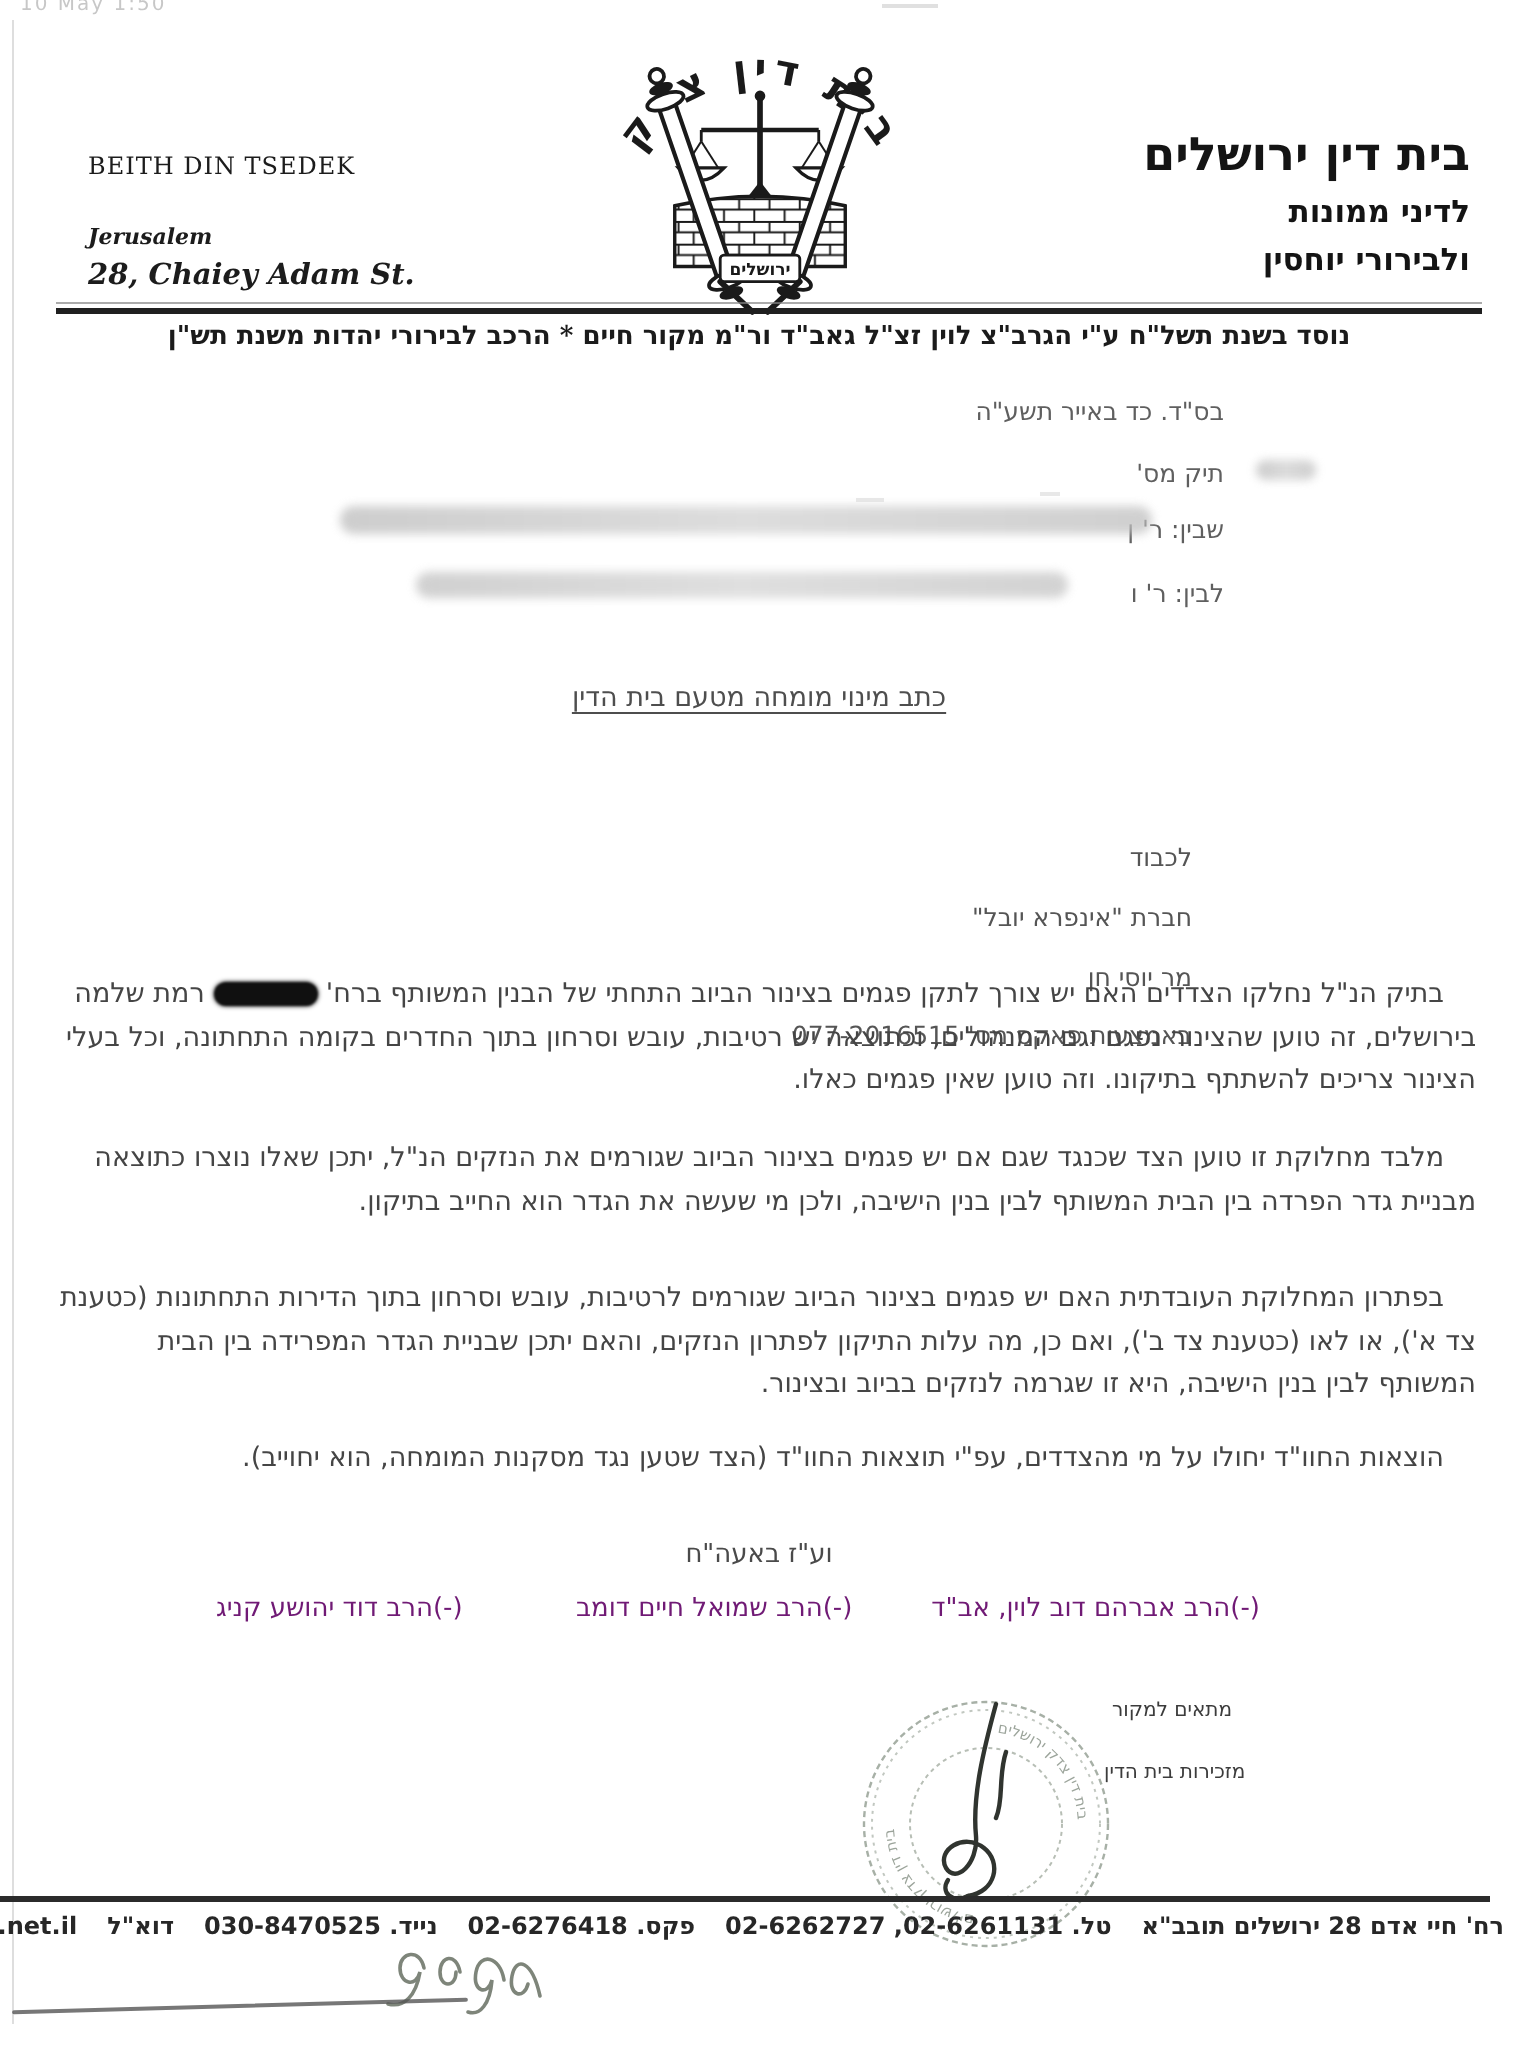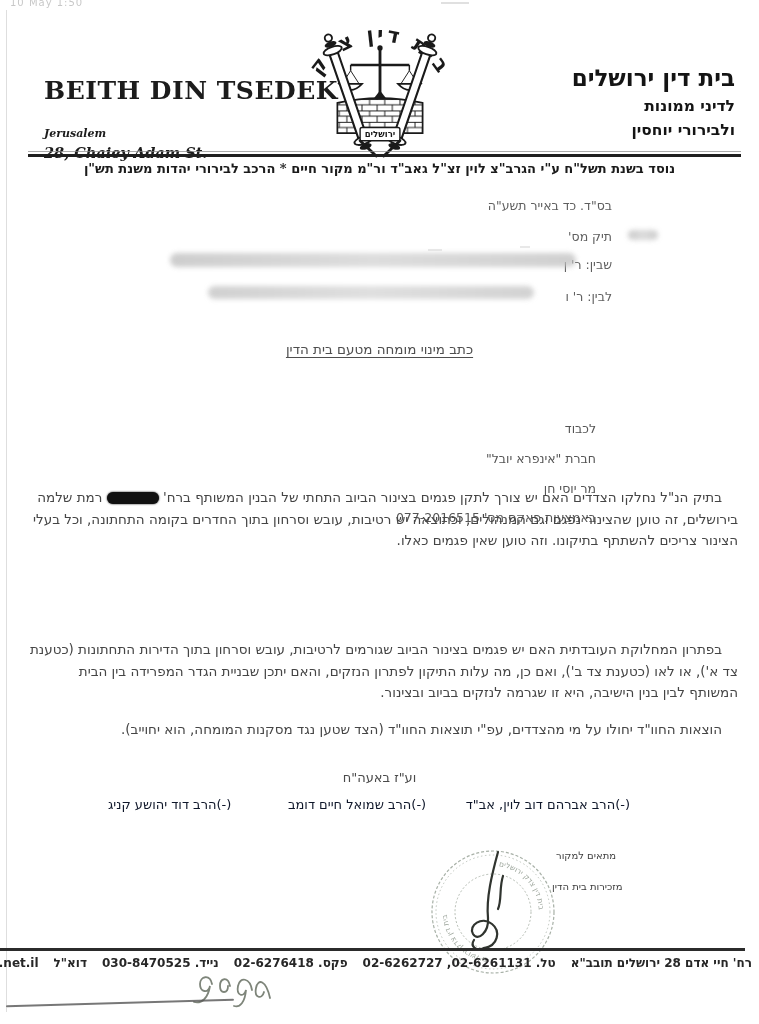--- a/index.html
+++ b/index.html
@@ -8,21 +8,21 @@
     margin:0 auto;overflow:hidden;
     font-family:"DejaVu Sans", sans-serif;color:#474747;
   }
   .abs{position:absolute;}
   
   .fax-header{left:10px;top:-3px;font-size:10px;color:#9a9a9a;opacity:.55;letter-spacing:1px;}
   .scan-edge{left:6px;top:10px;width:1px;height:1002px;background:#b5b5b5;opacity:.45;}
   .tr-dash{left:441px;top:2px;width:28px;height:2px;background:#e0e0e0;}
   
   .lh-en{left:44px;top:76px;color:#1c1c1c;font-family:"DejaVu Serif","Liberation Serif",serif;}
-  .lh-en .name{font-size:25px;font-weight:bold;letter-spacing:.5px;}
+  .lh-en .name{font-size:12px;font-weight:normal;letter-spacing:.5px;}
   .lh-en .city{font-size:11px;font-weight:bold;font-style:italic;margin-top:22px;}
   .lh-en .street{font-size:14.5px;font-weight:bold;font-style:italic;margin-top:4px;}
   .lh-he{right:24px;top:64px;text-align:right;direction:rtl;color:#141414;
          font-family:"DejaVu Serif","DejaVu Sans",serif;}
   .lh-he .l1{font-size:23px;font-weight:bold;}
   .lh-he .l2,.lh-he .l3{font-size:15.5px;font-weight:bold;margin-top:5px;}
   .logo{left:290px;top:8px;}
   .rule-thin{left:28px;width:713px;top:151px;height:1px;background:#888;opacity:.7;}
   .rule-thick{left:28px;width:713px;top:154px;height:2.5px;background:#1f1f1f;}
   .subtitle{left:0;top:161px;width:100%;text-align:center;direction:rtl;
@@ -35,21 +35,21 @@
   .doc-title{left:0;right:0;top:341px;margin:auto;width:fit-content;direction:rtl;
              font-size:13.5px;color:#4e4e4e;text-decoration:underline;text-underline-offset:3px;}
   
   .addr-line{right:163px;direction:rtl;font-size:12.5px;color:#555;margin-top:44px;}
   
   .body-par{left:26px;width:712px;direction:rtl;text-align:right;margin:0;
             font-size:13.5px;line-height:21.5px;color:#454545;text-indent:16px;}
   .redact{display:inline-block;width:52px;height:12px;background:#101010;
           border-radius:6px;vertical-align:middle;box-shadow:0 0 2px #000;filter:blur(.4px);}
   .closing{left:0;width:100%;top:770px;text-align:center;direction:rtl;font-size:13px;color:#4a4a4a;}
-  .sig{top:797px;direction:rtl;font-size:13px;color:#0f172a;white-space:nowrap;}
+  .sig{top:797px;direction:rtl;font-size:13px;color:#701a75;white-space:nowrap;}
   .cert{direction:rtl;font-size:10px;color:#3c3c3c;z-index:3;}
   
   .footer-rule{left:0;top:948px;width:745px;height:2.5px;background:#2b2b2b;}
   .footer{left:8px;top:956px;width:744px;display:flex;direction:rtl;gap:15px;
           font-size:12px;font-weight:bold;color:#272727;white-space:nowrap;}
   .pen-line{left:6px;top:1002px;width:228px;height:2px;background:#555;opacity:.8;
             border-radius:1px;transform:rotate(-1.6deg);}
   .smudge{background:#d8d8d8;opacity:.6;height:1.5px;}
 </style>
 </head>
@@ -146,20 +146,21 @@
   <div class="abs smudge" style="left:520px;top:246px;width:10px"></div>
 
   <div class="abs doc-title">כתב מינוי מומחה מטעם בית הדין</div>
 
   <div class="abs addr-line" style="top:377px">לכבוד</div>
   <div class="abs addr-line" style="top:407px">חברת "אינפרא יובל"</div>
   <div class="abs addr-line" style="top:437px">מר יוסי חן</div>
   <div class="abs addr-line" style="top:466px">באמצעות פאקס מס' 077-2016515</div>
 
   <p class="abs body-par" style="top:487px"><span>בתיק הנ"ל נחלקו הצדדים האם יש צורך לתקן פגמים בצינור הביוב התחתי של הבנין המשותף ברח'</span> <span class="redact"></span> <span>רמת שלמה בירושלים, זה טוען שהצינור נפגם וגם המנהולים, וכתוצאה יש רטיבות, עובש וסרחון בתוך החדרים בקומה התחתונה, וכל בעלי הצינור צריכים להשתתף בתיקונו. וזה טוען שאין פגמים כאלו.</span></p>
+  <p class="abs body-par" style="top:569px">מלבד מחלוקת זו טוען הצד שכנגד שגם אם יש פגמים בצינור הביוב שגורמים את הנזקים הנ"ל, יתכן שאלו נוצרו כתוצאה מבניית גדר הפרדה בין הבית המשותף לבין בנין הישיבה, ולכן מי שעשה את הגדר הוא החייב בתיקון.</p>
   <p class="abs body-par" style="top:639px">בפתרון המחלוקת העובדתית האם יש פגמים בצינור הביוב שגורמים לרטיבות, עובש וסרחון בתוך הדירות התחתונות (כטענת צד א'), או לאו (כטענת צד ב'), ואם כן, מה עלות התיקון לפתרון הנזקים, והאם יתכן שבניית הגדר המפרידה בין הבית המשותף לבין בנין הישיבה, היא זו שגרמה לנזקים בביוב ובצינור.</p>
   <p class="abs body-par" style="top:719px">הוצאות החוו"ד יחולו על מי מהצדדים, עפ"י תוצאות החוו"ד (הצד שטען נגד מסקנות המומחה, הוא יחוייב).</p>
 
   <div class="abs closing">וע"ז באעה"ח</div>
   <div class="abs sig" style="right:129px">(-)הרב אברהם דוב לוין, אב"ד</div>
   <div class="abs sig" style="left:288px">(-)הרב שמואל חיים דומב</div>
   <div class="abs sig" style="left:108px">(-)הרב דוד יהושע קניג</div>
 
   <div class="abs cert" style="left:556px;top:850px">מתאים למקור</div>
   <div class="abs cert" style="left:552px;top:881px">מזכירות בית הדין</div>

